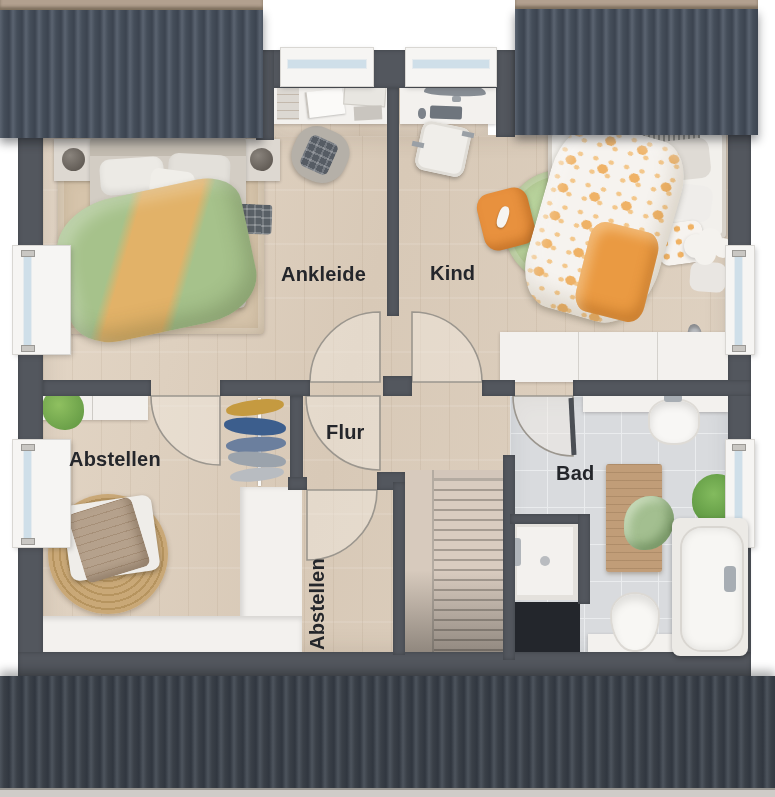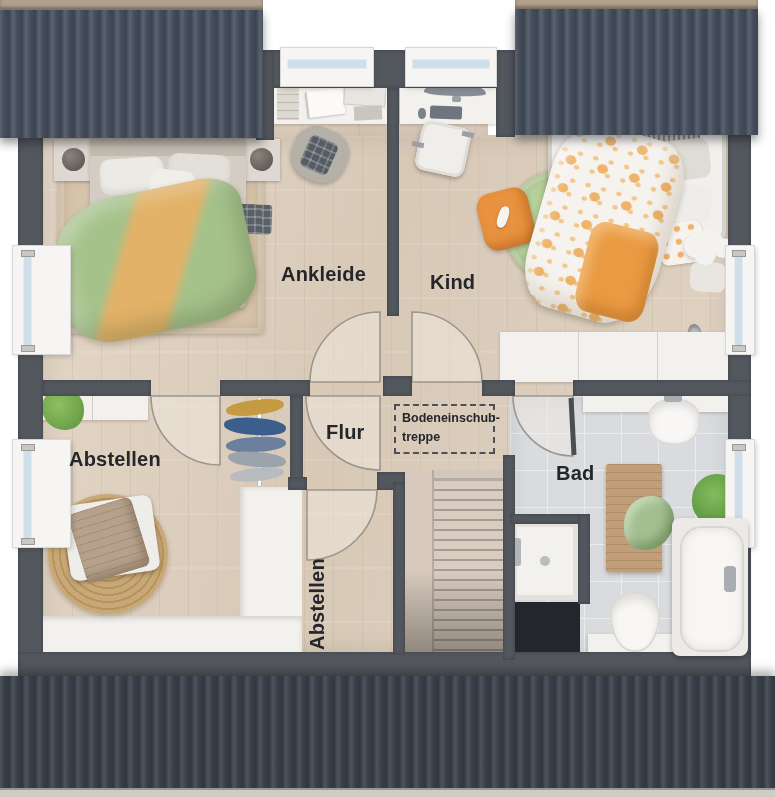--- a/index.html
+++ b/index.html
@@ -228,24 +228,20 @@
   <div class="abs" style="left:724px;top:566px;width:12px;height:26px;background:#a7adb3;border-radius:4px;"></div>
 
   <div class="abs ridge" style="left:0;top:0;width:263px;height:10px;"></div>
   <div class="abs roof top" style="left:0;top:10px;width:263px;height:128px;"></div>
   <div class="abs ridge" style="left:515px;top:0;width:243px;height:9px;"></div>
   <div class="abs roof top" style="left:515px;top:9px;width:243px;height:126px;"></div>
   <div class="abs roof bottom" style="left:0;top:676px;width:775px;height:112px;"></div>
   <div class="abs gutter" style="left:0;top:788px;width:775px;height:9px;"></div>
 
   <div class="abs room-label" style="left:281px;top:263px;">Ankleide</div>
-  <div class="abs room-label" style="left:430px;top:271px;">Kind</div>
+  <div class="abs room-label" style="left:430px;top:262px;">Kind</div>
   <div class="abs room-label" style="left:69px;top:448px;">Abstellen</div>
   <div class="abs room-label" style="left:326px;top:421px;">Flur</div>
   <div class="abs room-label v-label" style="left:306px;top:548px;height:102px;">Abstellen</div>
   <div class="abs room-label" style="left:556px;top:462px;">Bad</div>
 
-  <div class="abs hatch-box" style="left:394px;top:404px;width:101px;height:50px;">
-    <div>Bodeneinschub-</div>
-    <div>treppe</div>
-  </div>
 
 </div>
 
 </body></html>

